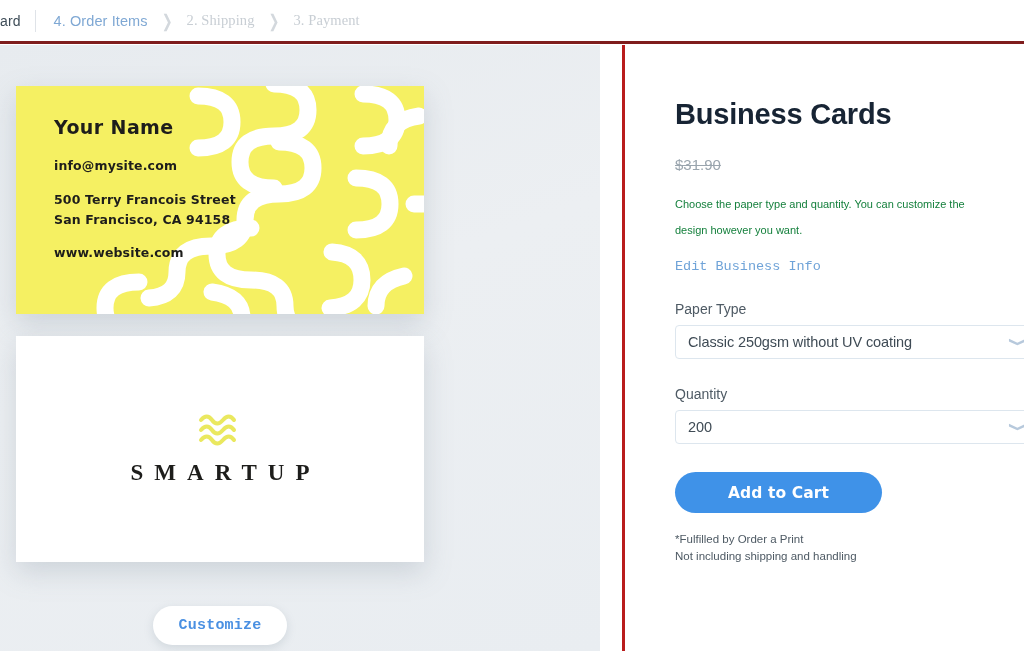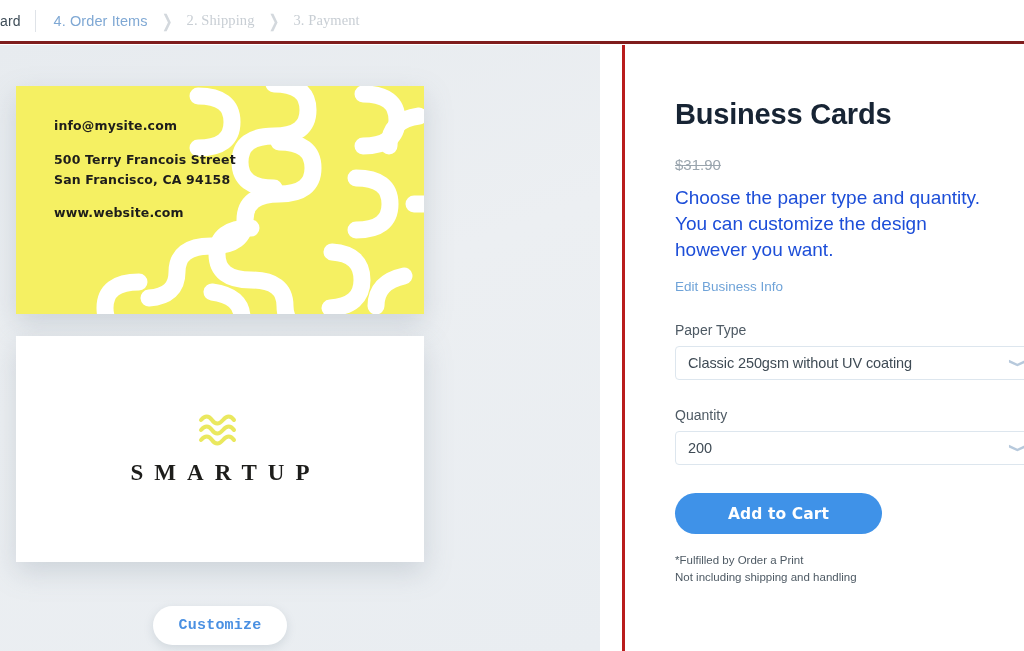--- a/index.html
+++ b/index.html
@@ -98,26 +98,26 @@
   .price-line2 { display: flex; align-items: center; margin-top: 5px; }
   .price-new {
     font-size: 25px; color: #5aa45e; font-weight: 400; letter-spacing: -.3px;
   }
   .save-badge {
     margin-left: 18px; border: 1px solid #a9cfab; color: #7fb182;
     font-size: 9.5px; font-weight: 700; letter-spacing: .3px;
     padding: 6px 11px; white-space: nowrap;
   }
   .desc {
-    margin-top: 12px; font-size: 19px; line-height: 26px; color: #1d4ed8;
+    margin-top: 18px; font-size: 11px; line-height: 26px; color: #15803d;
     width: 318px;
   }
   .edit-link {
     display: inline-block; margin-top: 16px; font-size: 13.5px;
-    color: #6fa3d8; text-decoration: none; cursor: pointer;
+    color: #6fa3d8; text-decoration: none; cursor: pointer; font-family: Liberation Mono, monospace;
   }
   .field-label {
     margin-top: 27px; font-size: 14px; color: #4e5a64;
   }
   .select-box {
     margin-top: 8px; width: 362px; height: 34px; border: 1px solid #dde6ee;
     border-radius: 4px; background: #ffffff; display: flex; align-items: center;
     padding: 0 12px; cursor: pointer;
   }
   .select-val {
@@ -166,20 +166,21 @@
           <path d="M398 118 h16"></path>
           <path d="M235 142 q-34 0 -34 26 q0 26 34 26 q34 0 34 26 q0 26 34 26"></path>
           <path d="M316 166 q30 2 30 28 q0 26 -32 28"></path>
           <path d="M123 196 q-34 0 -34 26 q0 26 34 26"></path>
           <path d="M196 206 q30 4 30 26"></path>
           <path d="M388 190 q-28 6 -28 30"></path>
         </g>
       </svg>
 
       <div class="front-text">
+        <div class="f-name">Your Name</div>
         <div class="f-line">info@mysite.com</div>
         <div class="f-gap-lg"></div>
         <div class="f-line">500 Terry Francois Street</div>
         <div class="f-line">San Francisco, CA 94158</div>
         <div class="f-gap-sm"></div>
         <div class="f-line">www.website.com</div>
       </div>
     </div>
 
     <div class="card card-back">

